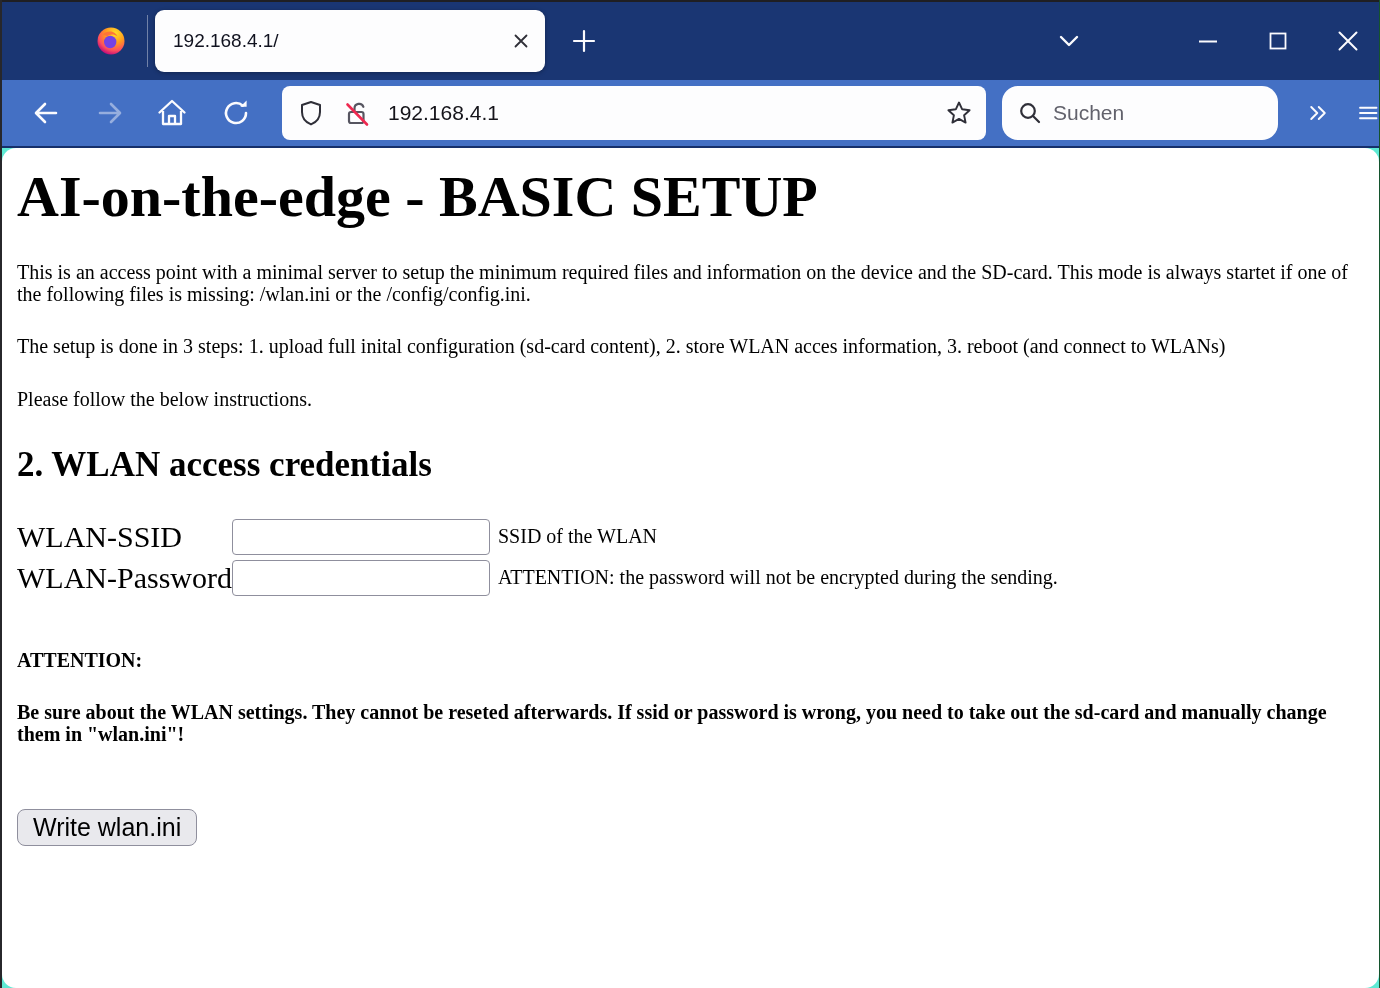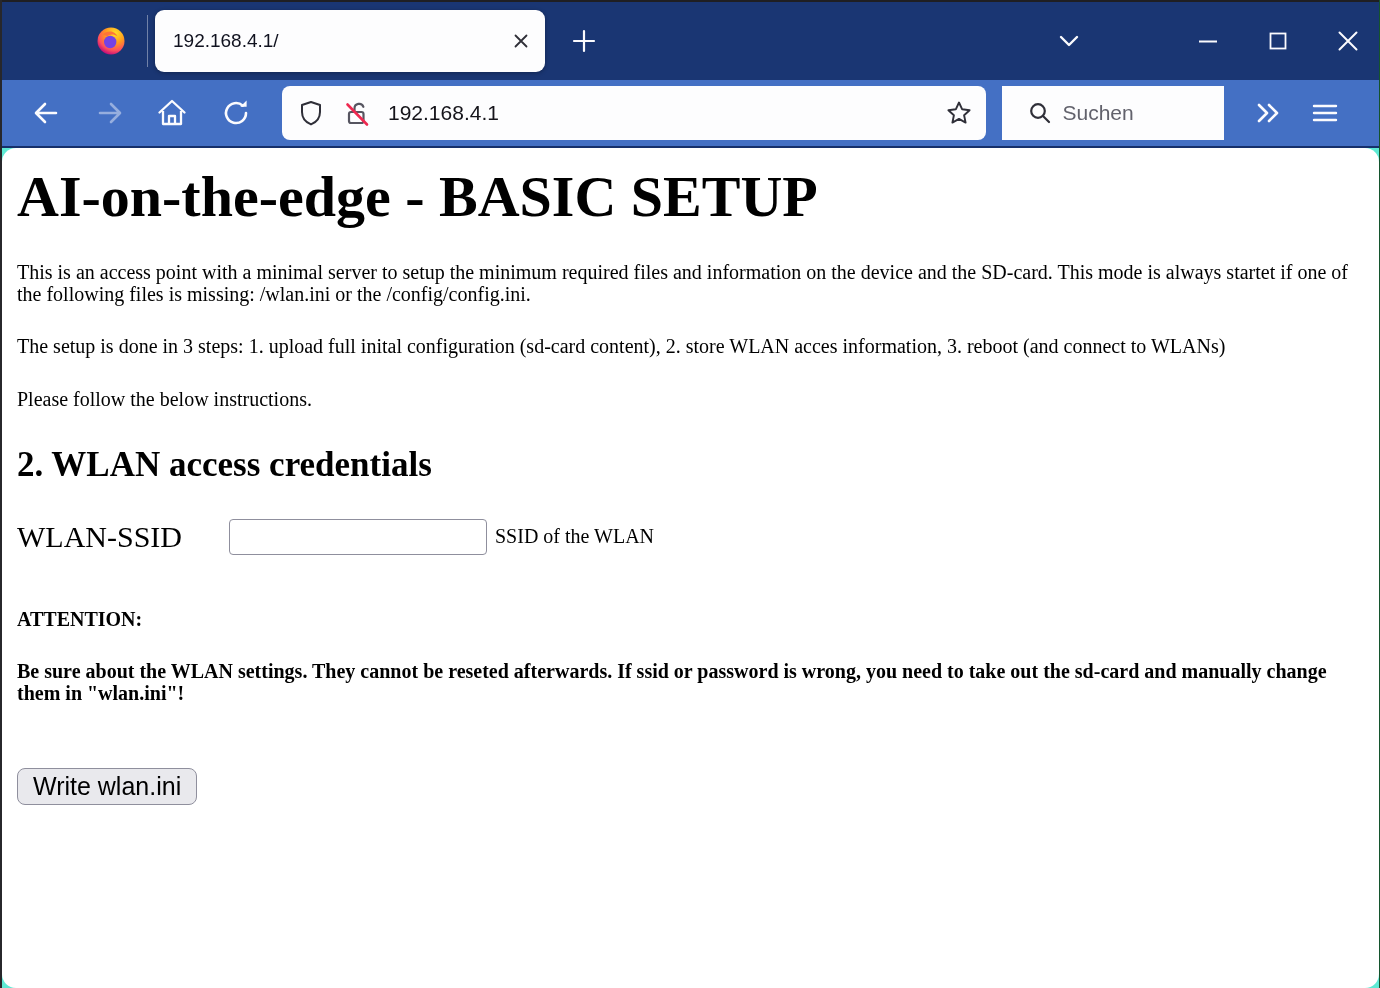--- a/index.html
+++ b/index.html
@@ -40,22 +40,22 @@
     display:flex;align-items:center;flex:0 0 auto;
   }
   .urlbar .shield{margin-left:15px;width:28px;height:28px;}
   .urlbar .lock{margin-left:17px;width:30px;height:30px;}
   .url-input{
     margin-left:14px;flex:1 1 auto;border:none;outline:none;background:transparent;
     font-size:21px;color:#15141a;font-family:"Liberation Sans","DejaVu Sans",sans-serif;
   }
   .urlbar .star{margin-right:13px;width:28px;height:28px;}
   .searchbox{
-    margin-left:16px;width:222px;height:54px;background:#fdfdfe;border-radius:0;
-    display:flex;align-items:center;flex:0 0 auto;justify-content:center;
+    margin-left:16px;width:276px;height:54px;background:#fdfdfe;border-radius:16px;
+    display:flex;align-items:center;flex:0 0 auto;
   }
   .searchbox .mag{margin-left:16px;width:24px;height:24px;flex:0 0 auto;}
   .search-input{
     margin-left:9px;width:150px;border:none;outline:none;background:transparent;
     font-size:21px;color:#15141a;font-family:"Liberation Sans","DejaVu Sans",sans-serif;
   }
   .search-input::placeholder{color:#62626c;opacity:1;}
   .overflow-ic{margin-left:28px;width:30px;height:30px;}
   .menu-ic{margin-left:28px;width:30px;height:30px;}
   
@@ -190,20 +190,25 @@
 
     <h2>2. WLAN access credentials</h2>
 
     <table class="wlan">
       <tbody>
         <tr>
           <td class="flabel">WLAN-SSID</td>
           <td class="finput"><input class="txt" type="text" value="" style=""></td>
           <td class="fdesc">SSID of the WLAN</td>
         </tr>
+        <tr>
+          <td class="flabel">WLAN-Password</td>
+          <td class="finput"><input class="txt" type="text" value="" style=""></td>
+          <td class="fdesc">ATTENTION: the password will not be encrypted during the sending.</td>
+        </tr>
       </tbody>
     </table>
 
     <p class="attn">ATTENTION:</p>
     <p class="warn">Be sure about the WLAN settings. They cannot be reseted afterwards. If ssid or password is wrong, you need to take out the sd-card and manually change them in "wlan.ini"!</p>
 
     <button class="write">Write wlan.ini</button>
   </div>
 </div>
 

